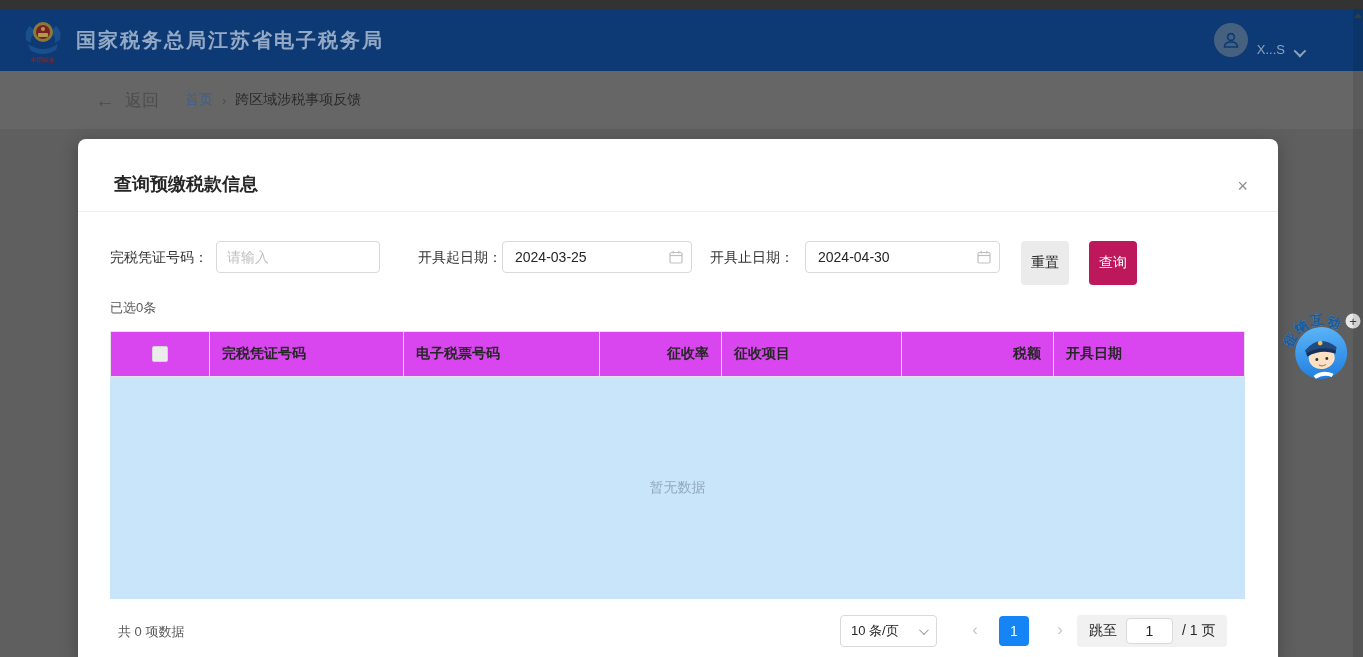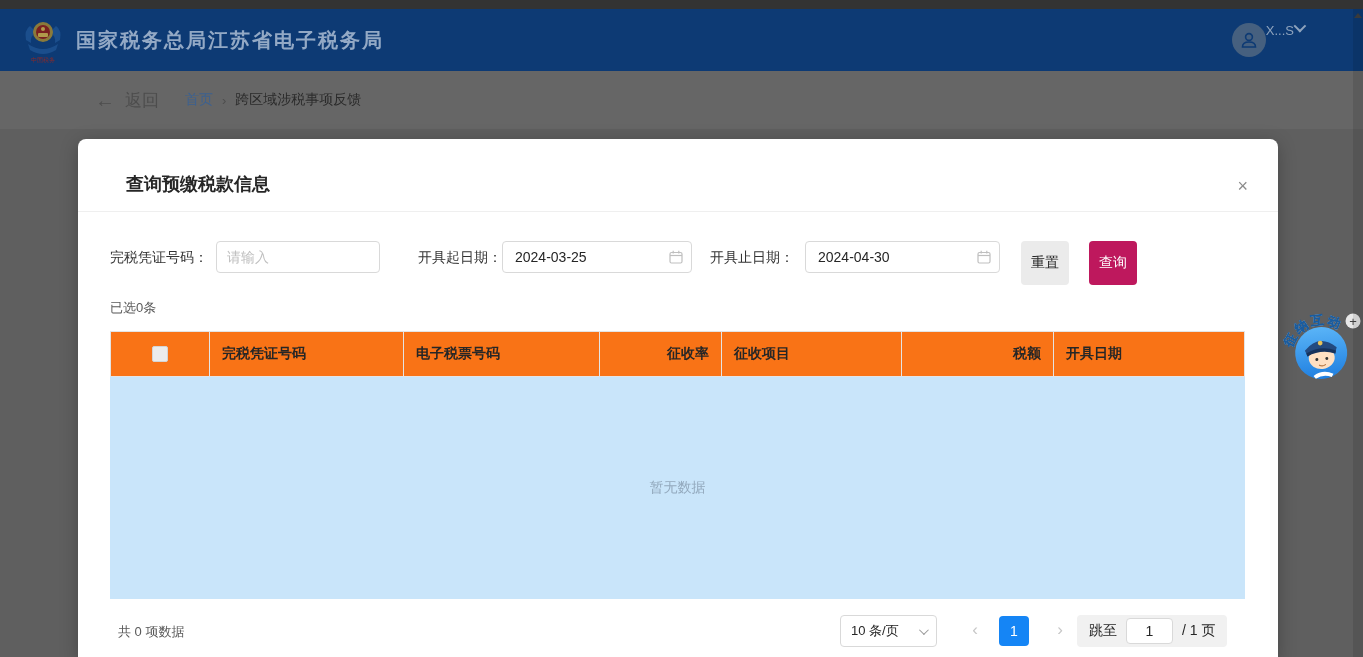--- a/index.html
+++ b/index.html
@@ -4,56 +4,56 @@
 <style>
   * { margin:0; padding:0; box-sizing:border-box; }
   html,body { background:#333; }
   body { font-family:"Liberation Sans","DejaVu Sans",sans-serif; }
   .page { position:relative; width:1363px; height:657px; overflow:hidden; background:#5f5f5f; margin:9px auto; }
 
   
   .app-header { position:absolute; top:0; left:0; width:100%; height:62px; background:#0d3a74; display:flex; align-items:center; padding:0 22px; }
   .logo-svg { width:42px; height:48px; margin-right:12px; flex:0 0 auto; }
   .app-title { color:#93a9c5; font-size:20px; font-weight:bold; letter-spacing:2px; }
-  .user-area { margin-left:auto; display:flex; align-items:flex-start; margin-right:38px; cursor:pointer; }
+  .user-area { margin-left:auto; display:flex; align-items:flex-end; gap:9px; margin-right:38px; cursor:pointer; }
   .avatar { width:34px; height:34px; border-radius:50%; background:#46607f; display:flex; align-items:center; justify-content:center; }
   .user-name { color:#8ea3bd; font-size:13px; }
   .chev-down { width:9px; height:9px; border-right:2px solid #8ea3bd; border-bottom:2px solid #8ea3bd; transform:rotate(45deg) translateY(-2px); }
 
   
   .breadcrumb-bar { position:absolute; top:62px; left:0; width:100%; height:58px; background:#666666; display:flex; align-items:center; }
   .back-btn { margin-left:95px; display:flex; align-items:center; gap:10px; color:#4d4d4d; font-size:17px; cursor:pointer; }
   .back-arrow { font-size:20px; line-height:1; }
   .crumbs { margin-left:26px; font-size:14px; display:flex; align-items:center; }
   .crumb-home { color:#3d618f; cursor:pointer; }
   .crumb-sep { color:#4d4d4d; margin:0 9px; font-size:13px; }
   .crumb-current { color:#2b2b2b; }
 
   
   .modal { position:absolute; left:78px; top:130px; width:1200px; height:521px; background:#ffffff; border-radius:8px 8px 0 0; box-shadow:0 4px 18px rgba(0,0,0,.25); }
-  .modal-title { position:absolute; left:48px; top:33px; font-size:18px; font-weight:bold; color:#262626; }
+  .modal-title { position:absolute; left:36px; top:33px; font-size:18px; font-weight:bold; color:#262626; }
   .modal-close { position:absolute; right:30px; top:38px; font-size:18px; color:#8c8c8c; cursor:pointer; line-height:1; }
   .title-divider { position:absolute; top:72px; left:0; width:100%; height:1px; background:#efefef; }
 
   
   .f-label { position:absolute; top:102px; height:32px; line-height:32px; font-size:14px; color:#333333; white-space:nowrap; }
   .txt-input { position:absolute; top:102px; height:32px; border:1px solid #d9d9d9; border-radius:4px; padding:0 10px; font-size:14px; color:#262626; outline:none; font-family:inherit; }
   .txt-input::placeholder { color:#bfbfbf; }
   .date-wrap { position:absolute; top:102px; height:32px; }
   .date-wrap input { width:100%; height:100%; border:1px solid #d9d9d9; border-radius:4px; padding:0 30px 0 12px; font-size:14px; color:#262626; outline:none; font-family:inherit; }
   .cal-icon { position:absolute; right:9px; top:9px; width:14px; height:14px; }
   .btn { position:absolute; top:102px; height:44px; border:none; border-radius:4px; font-size:14px; cursor:pointer; font-family:inherit; }
   .btn-reset { left:943px; width:48px; background:#ebebeb; color:#262626; }
   .btn-query { left:1011px; width:48px; background:#be185d; color:#ffffff; }
 
   .selection-summary { position:absolute; left:32px; top:160px; font-size:13px; color:#595959; }
 
   
   .table { position:absolute; left:32px; top:192px; width:1135px; }
-  .thead { display:flex; height:46px; background:#f97316; border:1px solid #e4e4e4; }
+  .thead { display:flex; height:46px; background:#d946ef; border:1px solid #e4e4e4; }
   .th { display:flex; align-items:center; padding:0 12px; font-weight:bold; font-size:14px; color:#262626; border-left:1px solid #e4e4e4; overflow:hidden; white-space:nowrap; }
   .th:first-child { border-left:none; justify-content:center; }
   .th.right { justify-content:flex-end; }
   .cb { width:16px; height:16px; border:1px solid #d4d4d4; background:#ececec; border-radius:2px; cursor:pointer; }
   .empty-body { height:222px; background:#c9e5fa; display:flex; align-items:center; justify-content:center; font-size:14px; color:#93a9bd;text-align:right; }
 
   
   .total-text { position:absolute; left:40px; top:484px; font-size:13px; color:#595959; }
   .page-size { position:absolute; left:762px; top:476px; width:97px; height:32px; border:1px solid #d9d9d9; border-radius:4px; display:flex; align-items:center; justify-content:space-between; padding:0 10px; font-size:13px; color:#262626; cursor:pointer; background:#fff; }
   .page-size .chev-sm { width:7px; height:7px; border-right:1.5px solid #999; border-bottom:1.5px solid #999; transform:rotate(45deg) translateY(-2px); }

